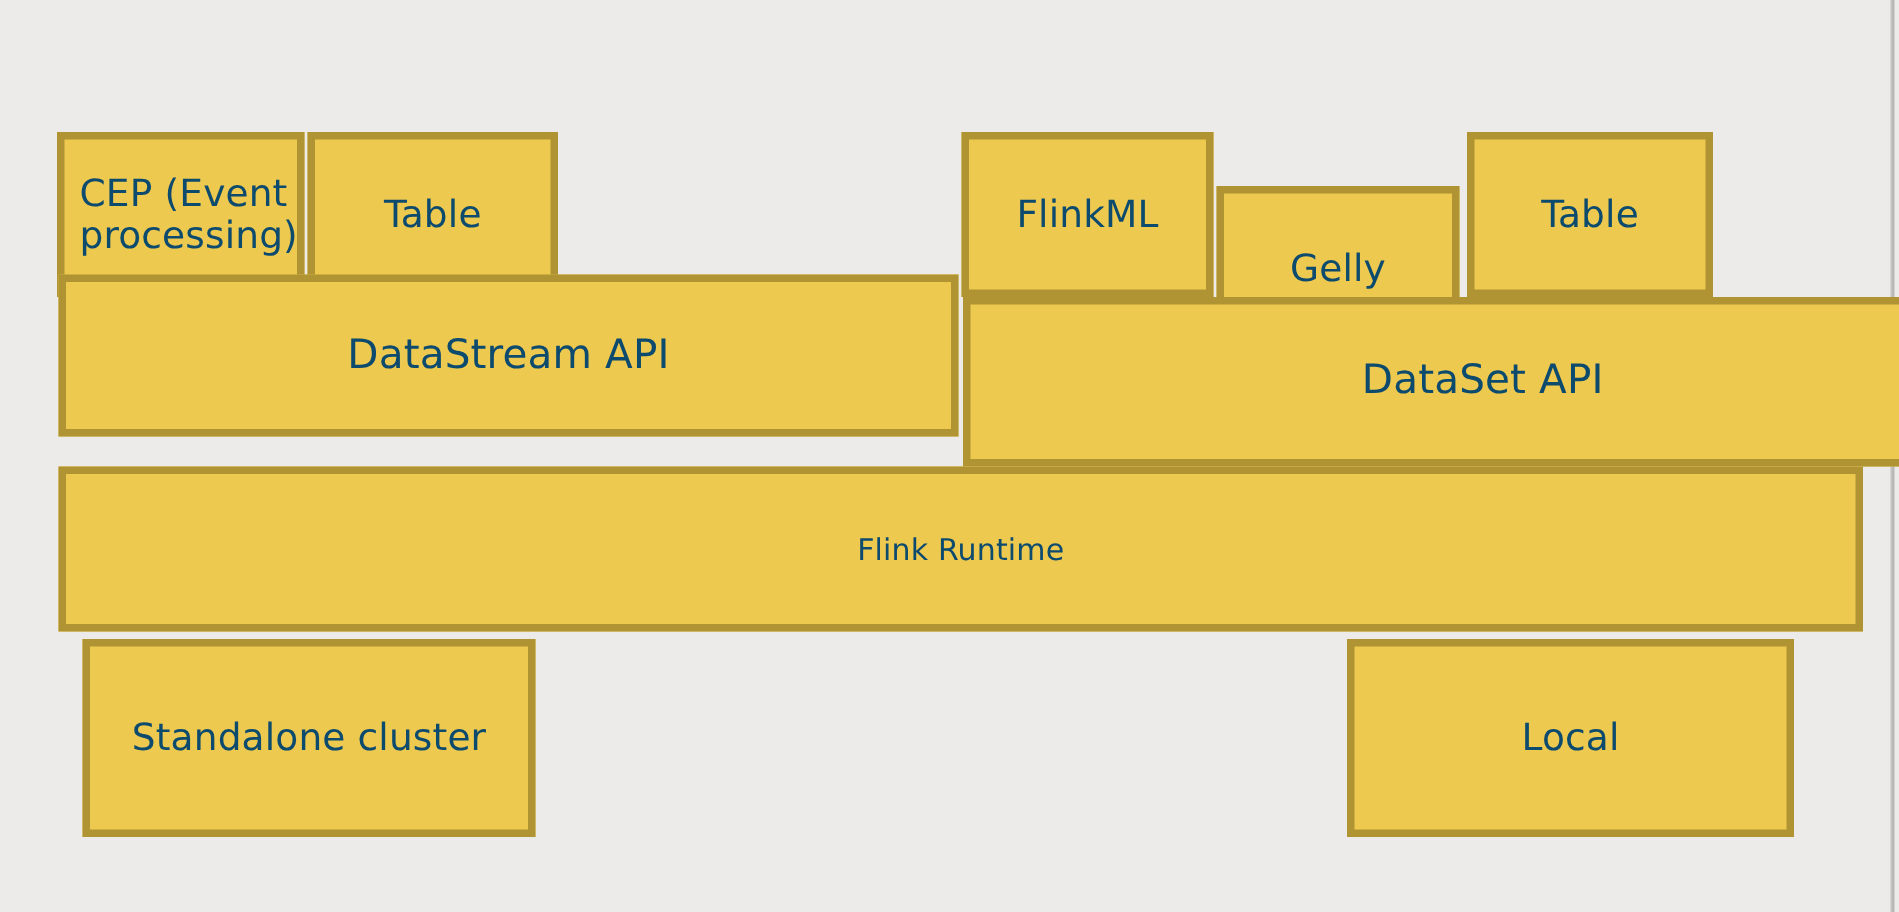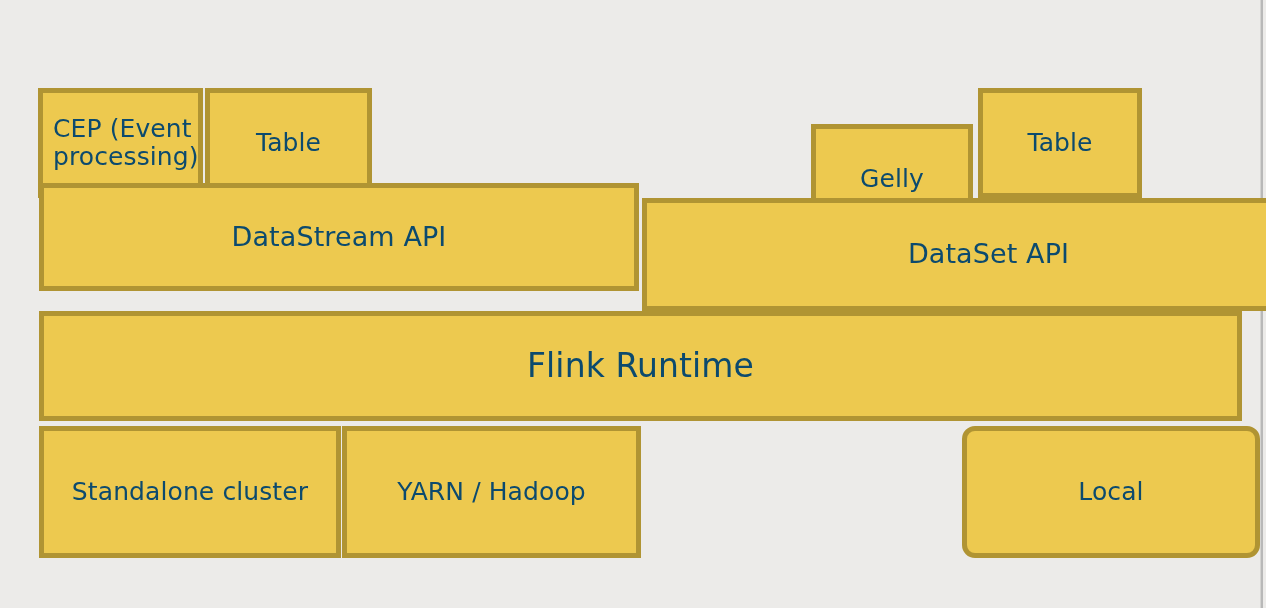--- a/index.html
+++ b/index.html
@@ -66,54 +66,54 @@
     font-size: 27px;
   }
   #box-dataset-api {
     left: 604px; top: 110px; width: 693px; height: 113px;
     font-size: 27px;
   }
 
   
   #box-flink-runtime {
     left: 1px; top: 223px; width: 1203px; height: 110px;
-    font-size: 33px;
+    font-size: 20px;
   }
 
   
   .row4 { top: 338px; height: 132px; font-size: 25px; }
 
-  #box-standalone  { left: 1px;    width: 302px; }
+  #box-standalone  { left: 17px;    width: 302px; }
   #box-yarn        { left: 304px;  width: 299px; }
   #box-aws         { left: 604px;  width: 300px; }
-  #box-local       { left: 924px;  width: 298px; border-radius: 13px; }
+  #box-local       { left: 860px;  width: 298px; }
 </style>
 </head>
 <body>
 
 <div id="page-edge"></div>
 
 <div id="stack-diagram">
 
   <div class="box row1" id="box-cep">CEP (Event
 processing)</div>
 
   <div class="box row1" id="box-table-ds">Table</div>
 
+  <div class="box row1" id="box-flinkml">FlinkML</div>
 
   <div class="box row1" id="box-gelly">Gelly</div>
 
   <div class="box row1" id="box-table-dset">Table</div>
 
   <div class="box" id="box-datastream-api">DataStream API</div>
 
   <div class="box" id="box-dataset-api">DataSet API</div>
 
   <div class="box" id="box-flink-runtime">Flink Runtime</div>
 
   <div class="box row4" id="box-standalone">Standalone cluster</div>
 
-  <div class="box row4" id="box-yarn">YARN / Hadoop</div>
 
 
   <div class="box row4" id="box-local">Local</div>
 
 </div>
 
 </body></html>

